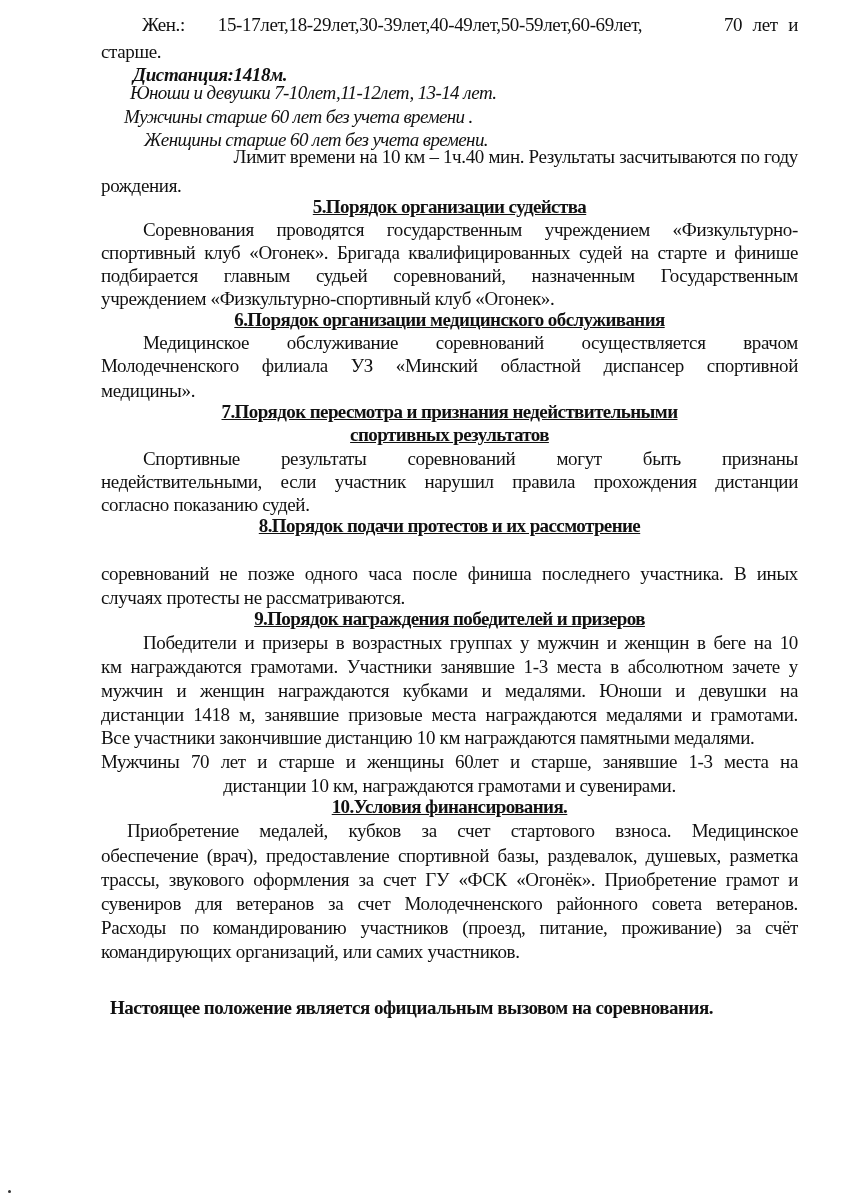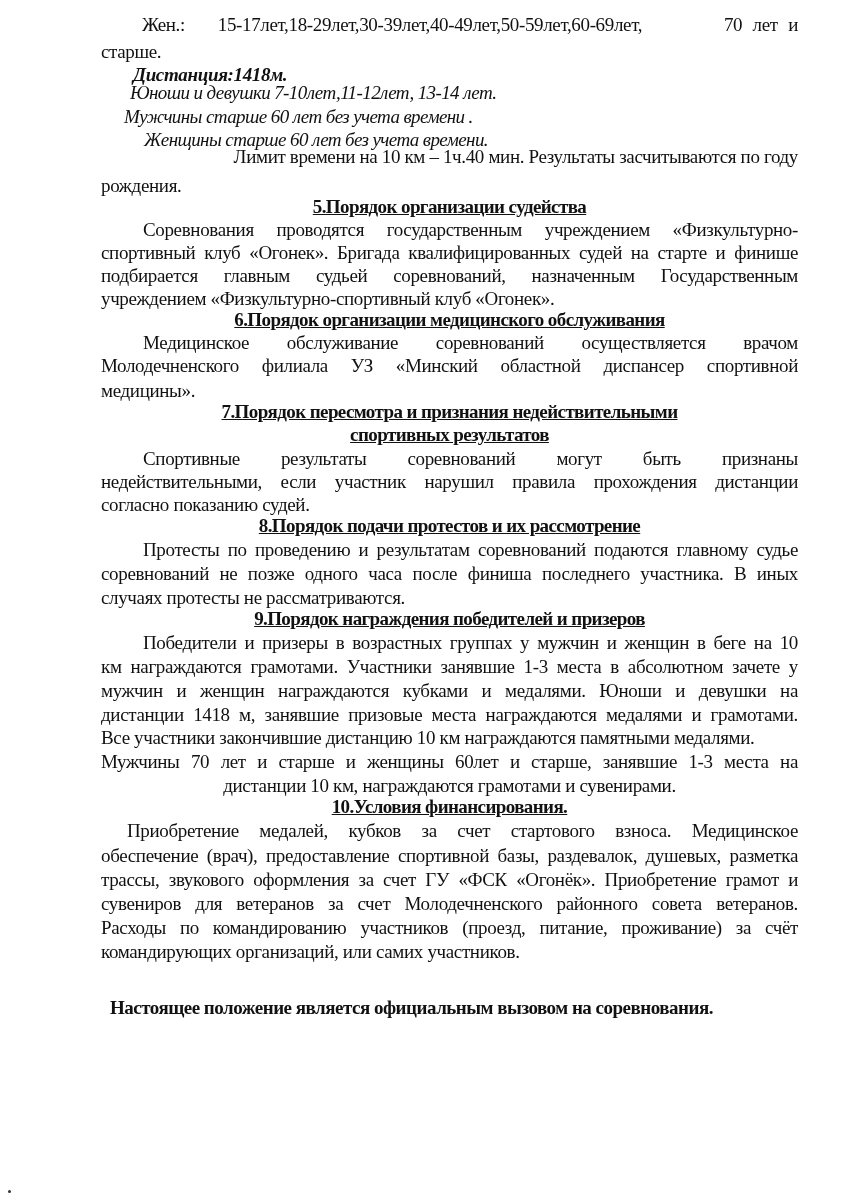--- a/index.html
+++ b/index.html
@@ -45,21 +45,20 @@
   <div class="ln just" style="top:355px;">Молодечненского  филиала  УЗ  «Минский  областной  диспансер  спортивной</div>
   <div class="ln" style="top:380px;">медицины».</div>
 
   <div class="ln h" style="top:401px;">7.Порядок пересмотра и признания недействительными</div>
   <div class="ln h" style="top:424px;">спортивных результатов</div>
   <div class="ln just" style="top:448px; text-indent:42px;">Спортивные     результаты     соревнований     могут     быть     признаны</div>
   <div class="ln just" style="top:471px;">недействительными,  если  участник  нарушил  правила  прохождения  дистанции</div>
   <div class="ln" style="top:494px;">согласно показанию судей.</div>
 
   <div class="ln h" style="top:515px;">8.Порядок подачи протестов и их рассмотрение</div>
-  <div class="ln just" style="top:539px; text-indent:42px;">Протесты по проведению и результатам соревнований подаются главному судье</div>
   <div class="ln just" style="top:563px;">соревнований не позже одного часа после финиша последнего участника. В иных</div>
   <div class="ln" style="top:587px;">случаях протесты не рассматриваются.</div>
 
   <div class="ln h" style="top:608px;">9.Порядок награждения победителей и призеров</div>
   <div class="ln just" style="top:632px; text-indent:42px;">Победители и призеры в возрастных группах  у мужчин и женщин в беге на 10</div>
   <div class="ln just" style="top:656px;">км  награждаются грамотами. Участники занявшие 1-3 места в абсолютном  зачете у</div>
   <div class="ln just" style="top:680px;">мужчин  и  женщин  награждаются  кубками  и  медалями.  Юноши  и  девушки  на</div>
   <div class="ln just" style="top:704px;">дистанции 1418 м, занявшие призовые места награждаются медалями и грамотами.</div>
   <div class="ln" style="top:727px;">Все участники закончившие дистанцию 10 км награждаются памятными медалями.</div>
   <div class="ln just" style="top:751px;">Мужчины  70  лет  и  старше  и  женщины  60лет  и  старше,  занявшие  1-3  места  на</div>

